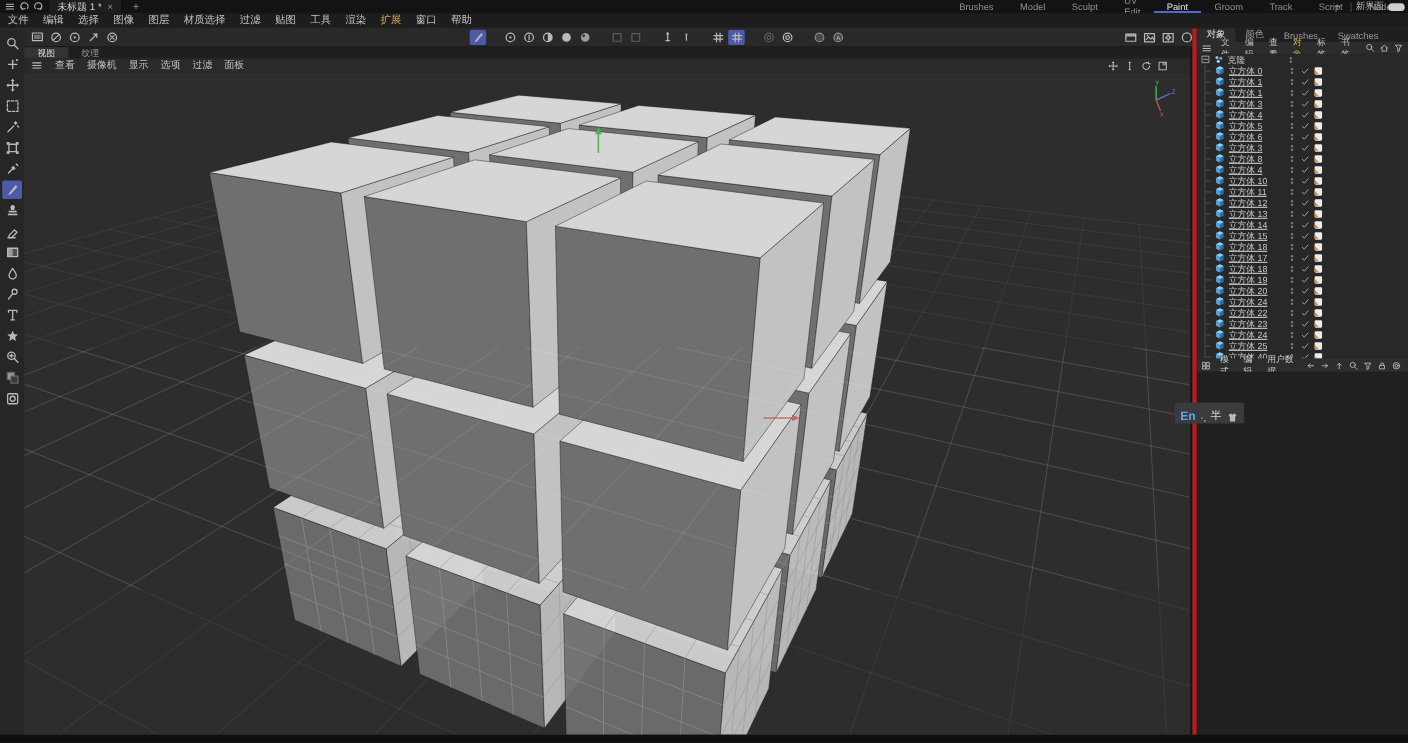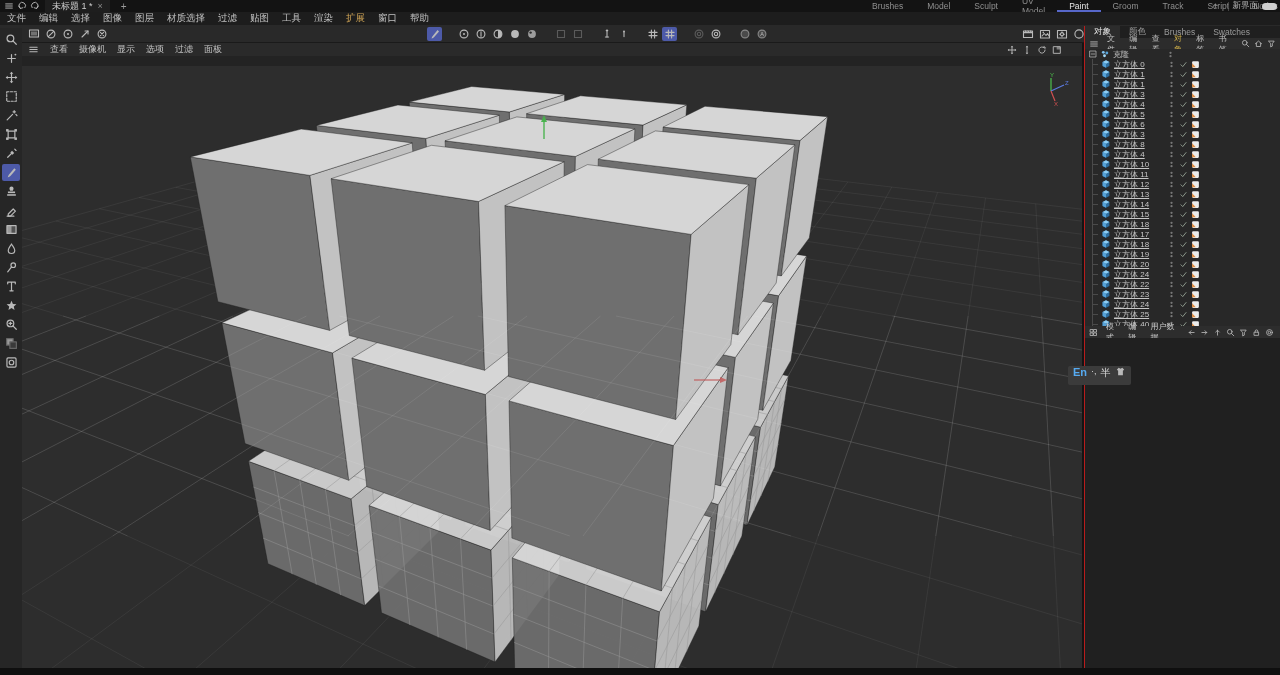--- a/index.html
+++ b/index.html
@@ -44,21 +44,21 @@
   .viewport{position:absolute;left:22px;top:43px;width:1060px;height:625px;background:#232323;}
   .vp-tabs{height:10px;display:flex;font-size:8px;color:#9a9a9a;background:#1f1f1f;}
   .vp-tab{padding:0 12px;display:flex;align-items:center;}
   .vp-tab.active{background:#333333;color:#dddddd;}
   .vp-menu{height:13px;display:flex;align-items:center;gap:11px;padding:0 6px;font-size:9px;color:#c0c0c0;background:#2a2a2a;}
   .vp-nav{margin-left:auto;display:flex;gap:5px;align-items:center;padding-right:14px;}
   .canvas{position:absolute;left:0;top:23px;width:1060px;height:602px;background:#2d2d2d;overflow:hidden;}
   .canvas svg.scene{position:absolute;left:0;top:0;}
   .gizmo{position:absolute;right:10px;top:6px;}
   
-  .rightpanel{position:absolute;left:1084px;top:26px;width:196px;bottom:7px;background:#242424;border-left:1px solid #b91c1c;box-sizing:border-box;}
+  .rightpanel{position:absolute;left:1084px;top:26px;width:196px;bottom:7px;background:#242424;border-left:4px solid #b91c1c;box-sizing:border-box;}
   .rp-tabs{height:12px;display:flex;gap:0;align-items:center;font-size:8.5px;color:#9a9a9a;background:#1f1f1f;}
   .rp-tab{padding:0 9px;height:12px;display:flex;align-items:center;}
   .rp-tab.active{color:#e4e4e4;background:#2c2c2c;}
   .rp-menu{height:11px;display:flex;align-items:center;gap:8px;font-size:8px;color:#c2c2c2;padding:0 4px;background:#2c2c2c;}
   .rp-menu .accent{color:#d2b24a;}
   .rp-menu-icons{margin-left:auto;display:flex;gap:4px;align-items:center;}
   .om{position:absolute;left:0;right:0;top:23px;height:277px;background:#282828;overflow:hidden;font-size:8px;color:#c6c6c6;}
   .om-row{height:10px;display:flex;align-items:center;gap:3px;position:relative;}
   .om-parent{padding-left:4px;}
   .om-children{margin-left:7px;border-left:1px solid #4a4a4a;text-decoration:underline;}
@@ -66,21 +66,21 @@
   .tree-tick{width:5px;height:0;border-top:1px solid #4a4a4a;flex:none;}
   .om-name{width:50px;white-space:nowrap;overflow:hidden;}
   .om-ctrl{display:flex;align-items:center;gap:3px;}
   .attrbar{position:absolute;left:0;right:0;top:300px;height:12px;background:#2d2d2d;display:flex;align-items:center;
            gap:8px;font-size:8px;color:#cfcfcf;padding:0 4px;}
   .attr-icons{margin-left:auto;display:flex;gap:4px;align-items:center;padding-right:2px;}
   .rp-empty{position:absolute;left:0;right:0;top:312px;bottom:0;background:#202020;}
   
   .footer{position:absolute;left:0;bottom:0;width:100%;height:7px;background:#0f0f0f;}
   .ime{position:absolute;left:1068px;top:366px;height:19px;background:#3b3b3b;border-radius:2px;
-       display:flex;align-items:flex-start;gap:4px;padding:0 5px;z-index:30;}
+       display:flex;align-items:flex-end;gap:4px;padding:0 5px;z-index:30;}
   .ime-lang{color:#56aaf0;font-size:11px;font-weight:bold;}
   .ime-punct{color:#d8d8d8;font-size:9px;}
   .ime-width{color:#d8d8d8;font-size:10px;}
 </style>
 </head>
 <body>
 
 <div id="app" data-name="application-window">
 
   <div class="titlebar" data-name="titlebar">
@@ -115,21 +115,21 @@
       <span class="doc-tab" data-name="document-tab">
         <span data-name="document-tab-title">未标题 1 *</span>
         <span class="x" data-name="close-tab-icon">×</span>
       </span>
       <span class="new-tab" data-name="new-tab-button">+</span>
     </div>
     <div class="layouts" id="layouts" data-name="layout-switcher">
         <span class="layout" data-name="layout-tab-standard">Brushes</span>
         <span class="layout" data-name="layout-tab-model">Model</span>
         <span class="layout" data-name="layout-tab-sculpt">Sculpt</span>
-        <span class="layout" data-name="layout-tab-uv-edit">UV Model</span>
+        <span class="layout" data-name="layout-tab-uv-edit">UV Edit</span>
         <span class="layout active" data-name="layout-tab-paint">Paint</span>
         <span class="layout" data-name="layout-tab-groom">Groom</span>
         <span class="layout" data-name="layout-tab-track">Track</span>
         <span class="layout" data-name="layout-tab-script">Script</span>
         <span class="layout" data-name="layout-tab-nodes">Nodes</span>
       </div>
     <div style="position:absolute;right:0;top:0;height:12px;display:flex;align-items:center;">
       <span class="layout-add" data-name="add-layout-button">+</span>
       <span class="tb-sep" data-name="separator">|</span>
       <span class="newui" data-name="new-ui-label">新界面</span>
@@ -603,20 +603,24 @@
             <g fill="none" stroke="currentColor" stroke-width="1.1" stroke-linecap="round" stroke-linejoin="round">
               <rect x="1.8" y="1.8" width="8.4" height="8.4" rx="1"></rect>
               <circle cx="6" cy="6" r="2.1"></circle>
             </g>
           </svg>
         </span>
       </span>
     </div>
 
   <div class="viewport" data-name="viewport-panel">
+    <div class="vp-tabs" id="vp-tabs" data-name="viewport-tabs">
+        <span class="vp-tab active" data-name="viewport-tab-视图">视图</span>
+        <span class="vp-tab" data-name="viewport-tab-纹理">纹理</span>
+      </div>
     <div class="vp-menu" data-name="viewport-menu">
       <span class="icon" data-name="hamburger-icon" id="vp-burger">
           <svg width="11" height="11" viewBox="0 0 12 12">
             <g fill="none" stroke="currentColor" stroke-width="1.1" stroke-linecap="round" stroke-linejoin="round">
               <line x1="2" y1="3.5" x2="10" y2="3.5"></line>
               <line x1="2" y1="6" x2="10" y2="6"></line>
               <line x1="2" y1="8.5" x2="10" y2="8.5"></line>
             </g>
           </svg>
         </span>

